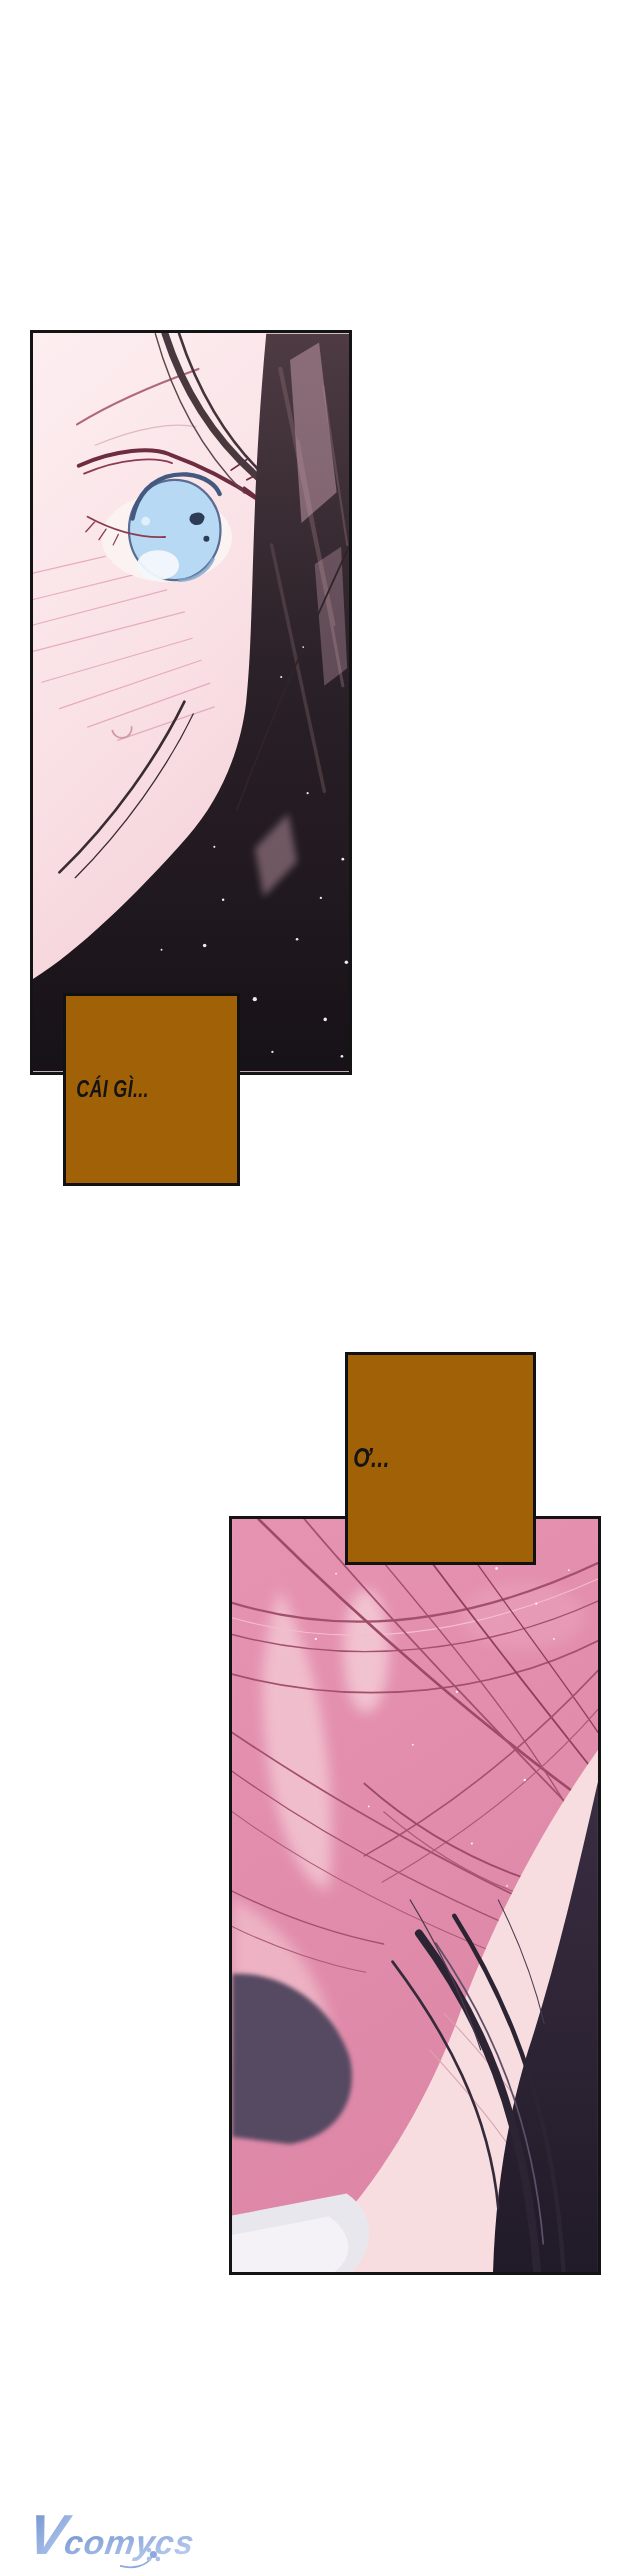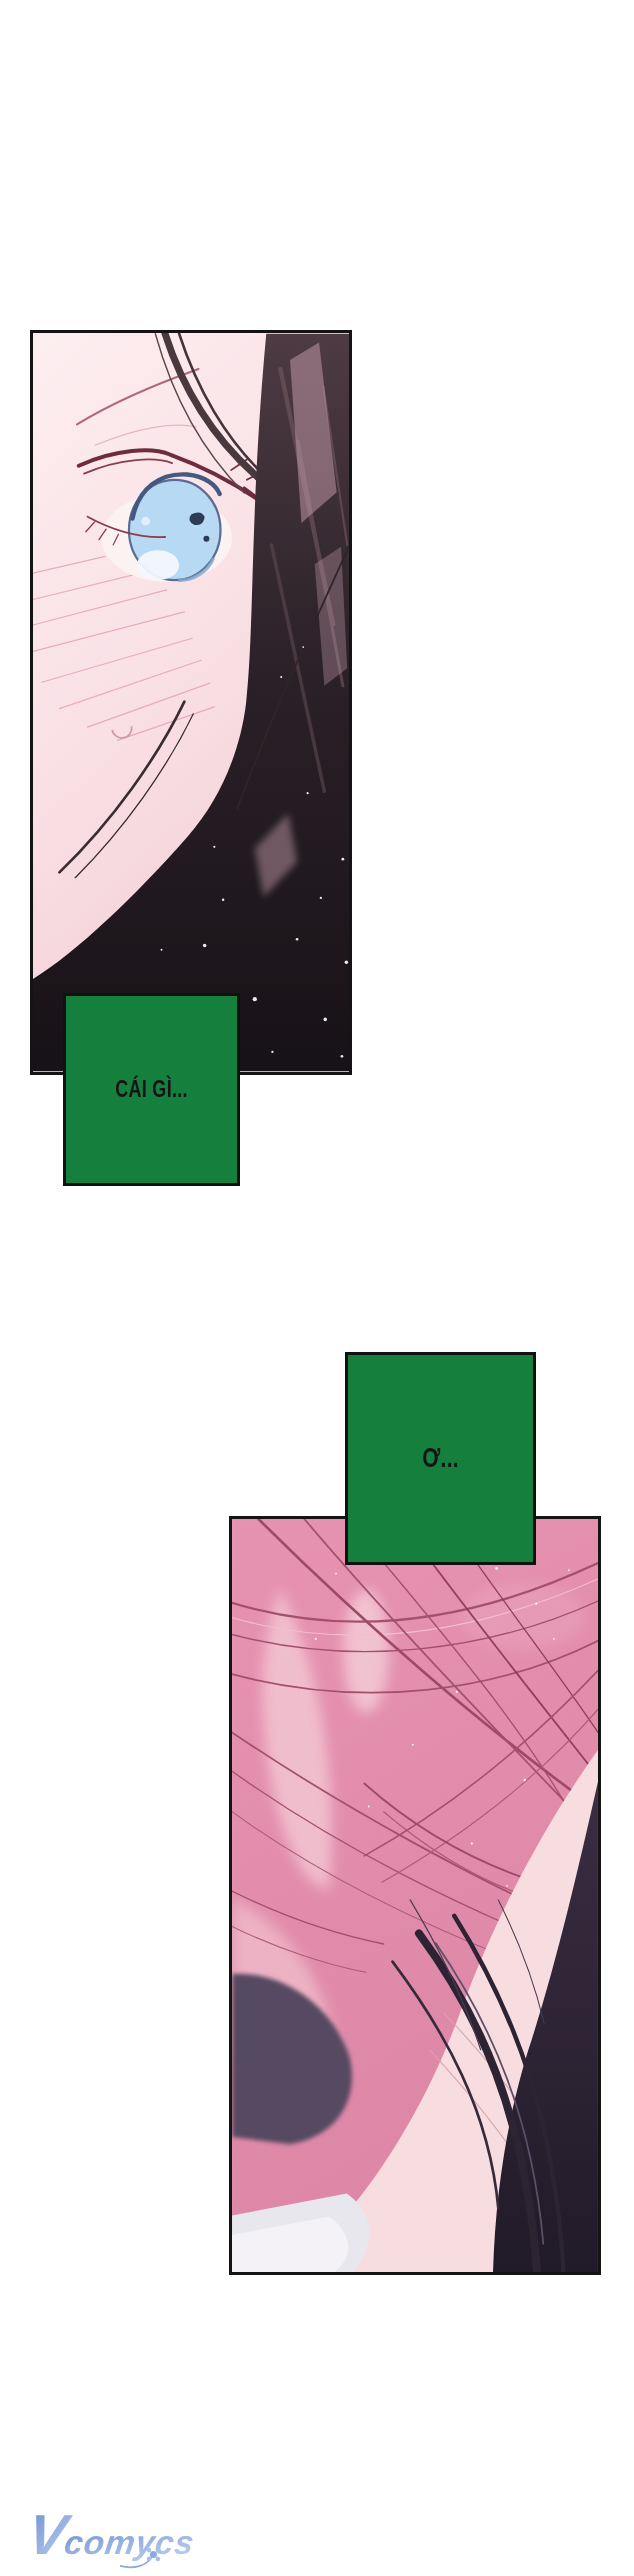--- a/index.html
+++ b/index.html
@@ -7,22 +7,22 @@
     width:635px;height:2576px;position:relative;background:#ffffff;
     font-family:"Liberation Sans", sans-serif;overflow:hidden;
   }
   .panel{
     position:absolute;border:3.5px solid #141414;background:#fdeef0;
     z-index:1;overflow:hidden;
   }
   #panel-eye{left:30px;top:330px;width:316px;height:739px;}
   #panel-pink{left:229px;top:1516px;width:366px;height:753px;}
   .speech-box{
-    position:absolute;background:#15803d;border:3.5px solid #111111;
-    z-index:3;display:flex;align-items:center;justify-content:center;
+    position:absolute;background:#a16207;border:3.5px solid #111111;
+    z-index:3;display:flex;align-items:center;font-style:italic;
   }
   #speech-1{left:63px;top:993px;width:171px;height:187px;}
   #speech-2{left:345px;top:1352px;width:185px;height:207px;}
   .speech-text{
     font-weight:bold;color:#141414;white-space:nowrap;
     transform:scaleX(0.78);letter-spacing:0.4px;
   }
   #speech-1 .speech-text{font-size:23px;}
   #speech-2 .speech-text{font-size:27px;}
   #watermark{

